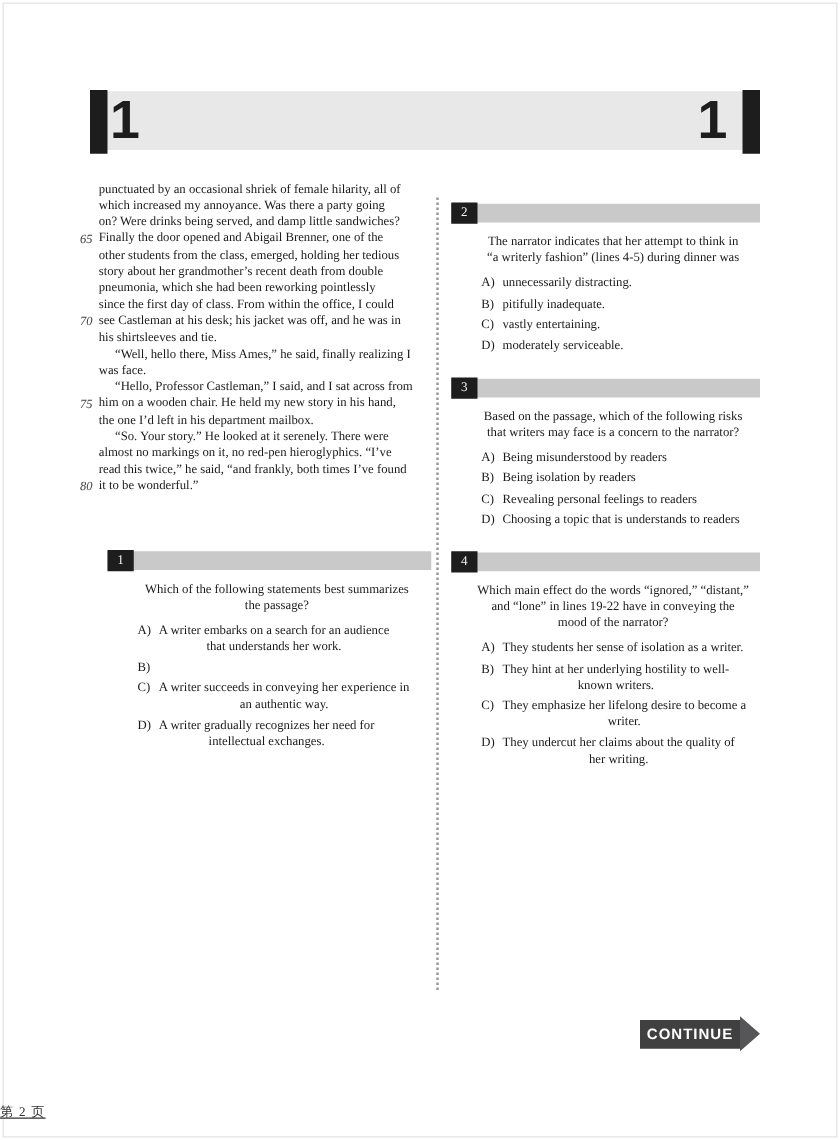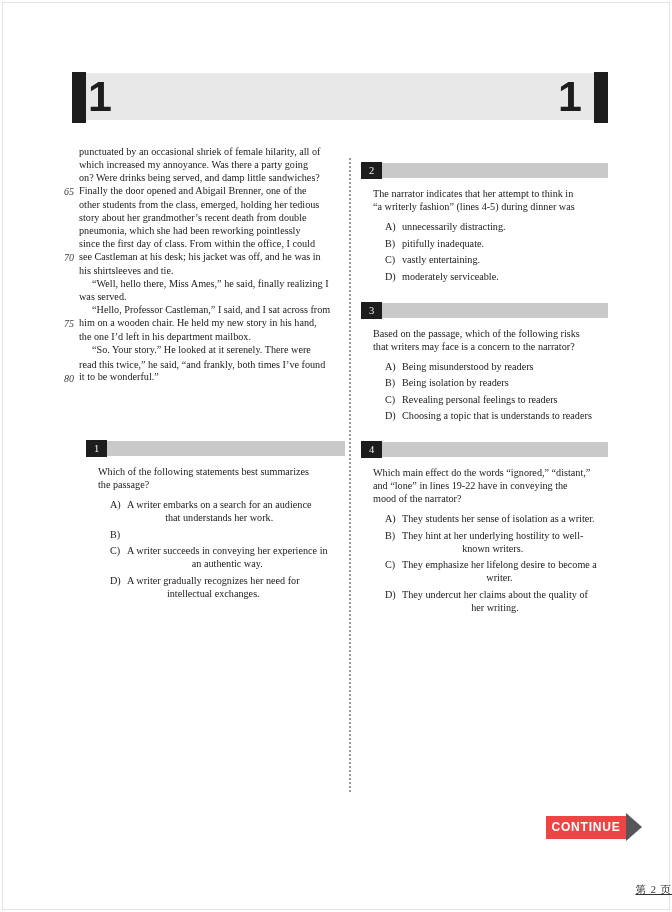--- a/index.html
+++ b/index.html
@@ -34,41 +34,41 @@
   .qcol{position:absolute;}
   #left-questions{left:86px;top:441px;width:259px;}
   #right-questions{left:361px;top:163px;width:247px;}
   .question{margin-bottom:20px;}
   .q-bar{position:relative;height:15px;background:#c9c9c9;}
   .q-num{
     position:absolute;left:0;top:-1px;width:21px;height:17px;background:#1d1d1d;
     color:#f2f2f2;font-size:10.5px;line-height:17px;text-align:center;
     font-family:"Liberation Serif",serif;
   }
-  .q-stem{margin:9px 0 7px 12px;font-size:10.2px;line-height:13px;white-space:pre-line;}
+  .q-stem{margin:9px 0 7px 12px;font-size:10.2px;line-height:13px;white-space:pre-line;text-align:center;}
   .choices{margin-top:7px;}
   .choice{display:flex;margin:0 0 3.5px 24px;font-size:10.2px;line-height:13px;}
   .choice-letter{width:17px;flex-shrink:0;}
   .choice-text{white-space:pre-line;text-align:center;}
 
   
   .continue{position:absolute;left:512px;top:813px;display:flex;align-items:center;}
   .continue-box{
-    width:80px;height:23px;background:#ef4444;color:#ffffff;
+    width:80px;height:23px;background:#404040;color:#ffffff;
     font-family:"Liberation Sans",sans-serif;font-weight:bold;font-size:12px;
-    letter-spacing:0.8px;display:flex;align-items:center;justify-content:center;margin-left:34px;
+    letter-spacing:0.8px;display:flex;align-items:center;justify-content:center;
   }
   .continue-arrow{
     width:0;height:0;border-left:16px solid #565659;
     border-top:14px solid transparent;border-bottom:14px solid transparent;
   }
 
   
   .page-num{
-    position:absolute;left:0;right:0;top:883px;text-align:right;
+    position:absolute;left:0;right:0;top:883px;text-align:left;
     font-size:10.5px;color:#333333;letter-spacing:1px;text-decoration:underline;
   }
 </style>
 </head>
 <body>
 
 <div class="page">
   <div class="page-edge"></div>
 
   <div class="section-header">
@@ -120,40 +120,41 @@
       <div class="pline">
         <span class="pnum"></span>
         <span class="ptext">his shirtsleeves and tie.</span>
       </div>
       <div class="pline">
         <span class="pnum"></span>
         <span class="ptext indent">“Well, hello there, Miss Ames,” he said, finally realizing I</span>
       </div>
       <div class="pline">
         <span class="pnum"></span>
-        <span class="ptext">was served.</span>
+        <span class="ptext">was face.</span>
       </div>
       <div class="pline">
         <span class="pnum"></span>
         <span class="ptext indent">“Hello, Professor Castleman,” I said, and I sat across from</span>
       </div>
       <div class="pline">
         <span class="pnum">75</span>
         <span class="ptext">him on a wooden chair. He held my new story in his hand,</span>
       </div>
       <div class="pline">
         <span class="pnum"></span>
         <span class="ptext">the one I’d left in his department mailbox.</span>
       </div>
       <div class="pline">
         <span class="pnum"></span>
         <span class="ptext indent">“So. Your story.” He looked at it serenely. There were</span>
       </div>
       <div class="pline">
         <span class="pnum"></span>
+        <span class="ptext">almost no markings on it, no red-pen hieroglyphics. “I’ve</span>
       </div>
       <div class="pline">
         <span class="pnum"></span>
         <span class="ptext">read this twice,” he said, “and frankly, both times I’ve found</span>
       </div>
       <div class="pline">
         <span class="pnum">80</span>
         <span class="ptext">it to be wonderful.”</span>
       </div>
     </div>

